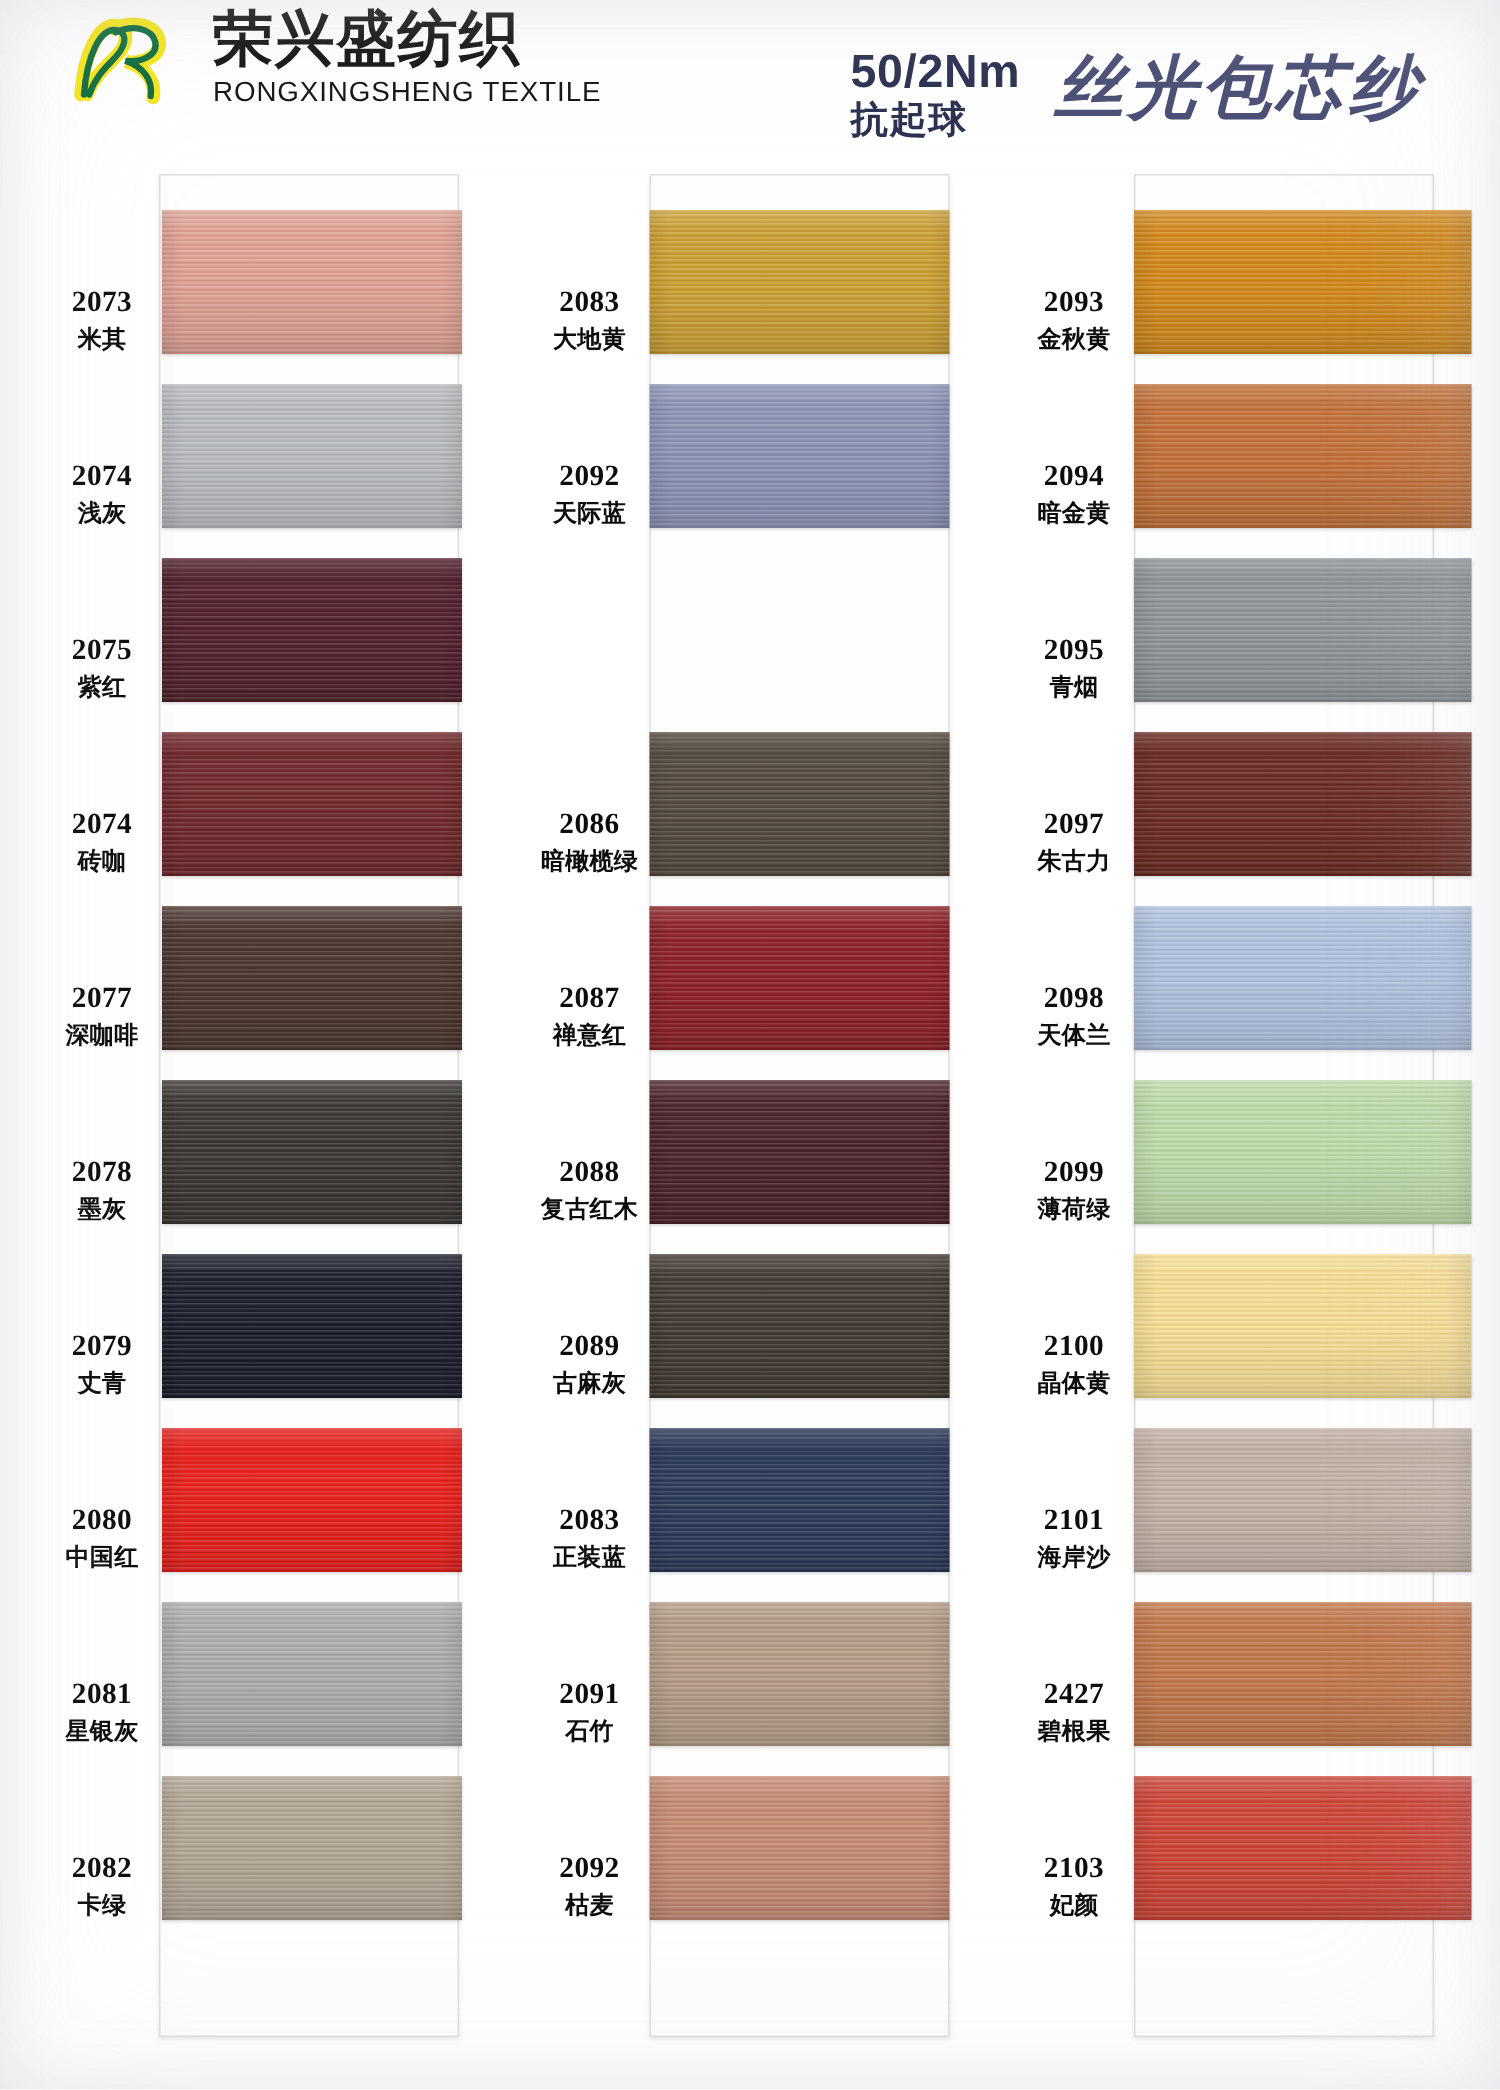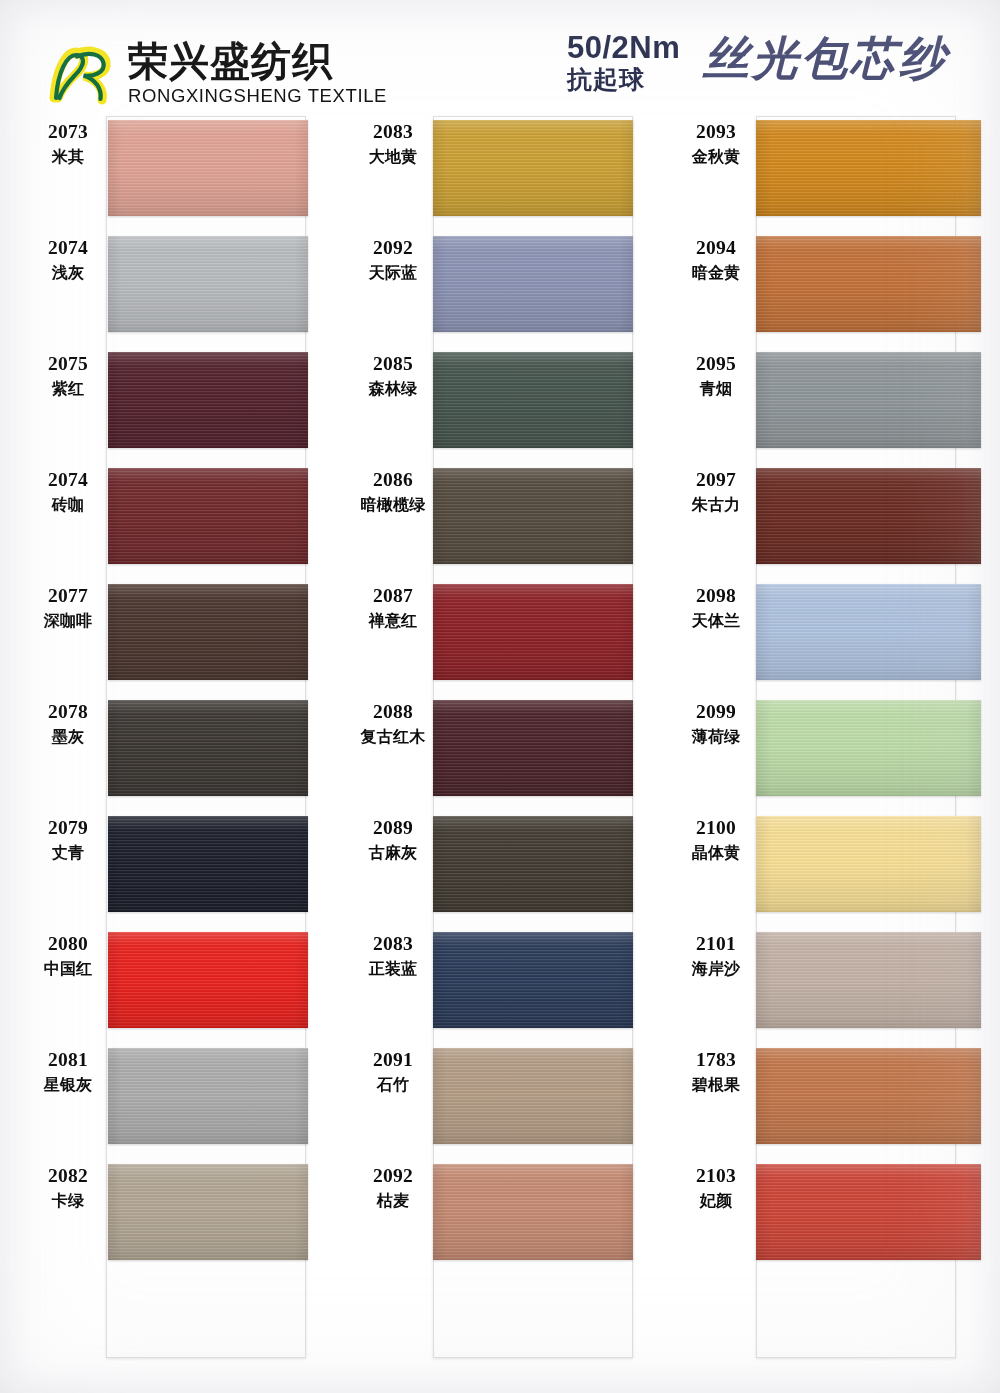--- a/index.html
+++ b/index.html
@@ -32,23 +32,23 @@
   
   .header {
     position: absolute;
     top: 0; left: 0;
     width: 1000px;
     height: 112px;
   }
   .brand {
     position: absolute;
     left: 46px;
-    top: 40px;
+    top: 5px;
     display: flex;
-    gap: 10px;
+    gap: 24px;
   }
   .brand-mark {
     width: 72px;
     height: 66px;
     flex: 0 0 auto;
   }
   .brand-text {
     display: flex;
     flex-direction: column;
     justify-content: center;
@@ -136,21 +136,21 @@
     width: 100%;
     height: 100%;
   }
 
   .row {
     position: absolute;
     left: 0;
     width: 100%;
     height: 116px;
     display: flex;
-    align-items: flex-start;
+    align-items: flex-end;
   }
 
   .labels {
     width: 76px;
     flex: 0 0 76px;
     text-align: center;
     color: #0d0d0d;
     line-height: 1.22;
     user-select: none;
   }
@@ -329,27 +329,20 @@
           </div>
           <div class="swatch" style="background-color: rgb(203, 160, 51);"></div>
         </div>
         <div class="row" style="top:124px">
           <div class="labels">
             <div class="code">2092</div>
             <div class="name">天际蓝</div>
           </div>
           <div class="swatch" style="background-color: rgb(139, 147, 180);"></div>
         </div>
-        <div class="row" style="top:240px">
-          <div class="labels">
-            <div class="code">2085</div>
-            <div class="name">森林绿</div>
-          </div>
-          <div class="swatch" style="background-color: rgb(69, 84, 77);"></div>
-        </div>
         <div class="row" style="top:356px">
           <div class="labels">
             <div class="code">2086</div>
             <div class="name">暗橄榄绿</div>
           </div>
           <div class="swatch" style="background-color: rgb(84, 74, 62);"></div>
         </div>
         <div class="row" style="top:472px">
           <div class="labels">
             <div class="code">2087</div>
@@ -449,21 +442,21 @@
         </div>
         <div class="row" style="top:820px">
           <div class="labels">
             <div class="code">2101</div>
             <div class="name">海岸沙</div>
           </div>
           <div class="swatch" style="background-color: rgb(195, 178, 166);"></div>
         </div>
         <div class="row" style="top:936px">
           <div class="labels">
-            <div class="code">1783</div>
+            <div class="code">2427</div>
             <div class="name">碧根果</div>
           </div>
           <div class="swatch" style="background-color: rgb(194, 118, 74);"></div>
         </div>
         <div class="row" style="top:1052px">
           <div class="labels">
             <div class="code">2103</div>
             <div class="name">妃颜</div>
           </div>
           <div class="swatch" style="background-color: rgb(204, 68, 54);"></div>

